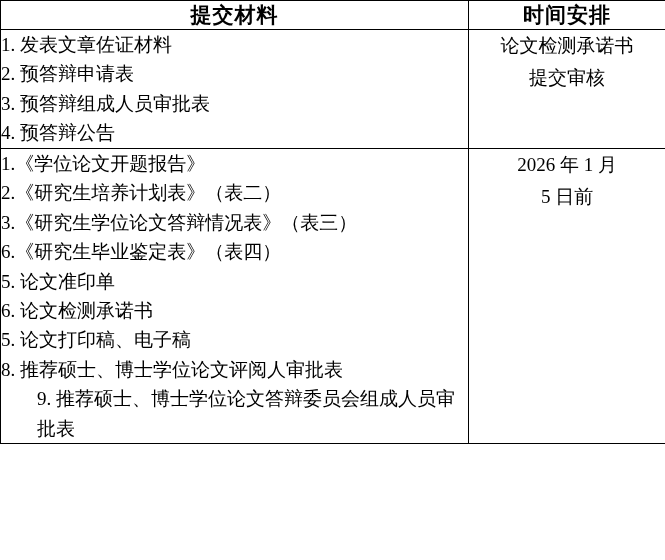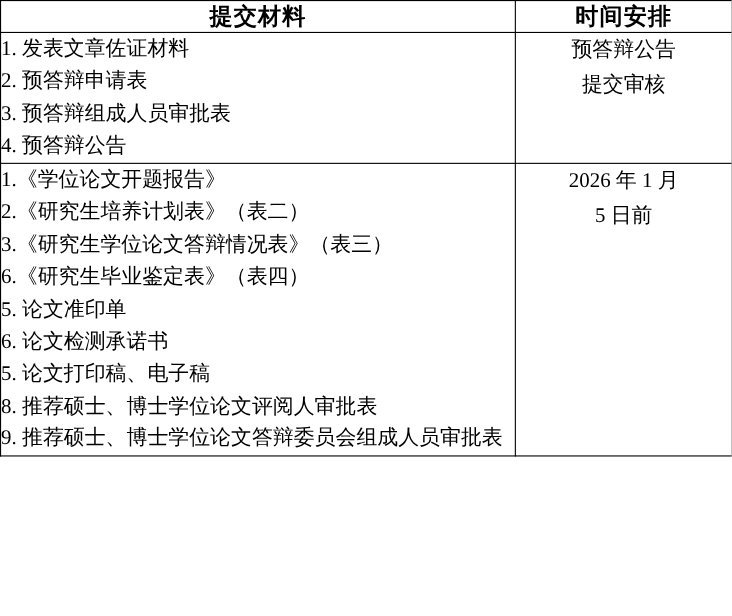--- a/index.html
+++ b/index.html
@@ -41,20 +41,21 @@
     padding: 8px 10px 10px 10px;
     font-size: 19px;
     line-height: 1.55;
     margin-top: 20px;
   }
   .cell-list .item {
     white-space: nowrap;
   }
   .cell-list .item.wrap {
     white-space: normal;
+    padding-left: 36px;
   }
 
   .cell-single {
     padding: 14px 10px;
     font-size: 19px;
     line-height: 1.5;
   }
 
   .cell-time {
     text-align: center;
@@ -83,21 +84,21 @@
   </thead>
   <tbody>
     <tr>
       <td class="cell-list">
         <div class="item">1. 发表文章佐证材料</div>
         <div class="item">2. 预答辩申请表</div>
         <div class="item">3. 预答辩组成人员审批表</div>
         <div class="item">4. 预答辩公告</div>
       </td>
       <td class="cell-time">
-        <span class="ln">预答辩公告</span>
+        <span class="ln">论文检测承诺书</span>
         <span class="ln">提交审核</span>
       </td>
     </tr>
     <tr>
       <td class="cell-list">
         <div class="item">1.《学位论文开题报告》</div>
         <div class="item">2.《研究生培养计划表》（表二）</div>
         <div class="item">3.《研究生学位论文答辩情况表》（表三）</div>
         <div class="item">6.《研究生毕业鉴定表》（表四）</div>
         <div class="item">5. 论文准印单</div>

